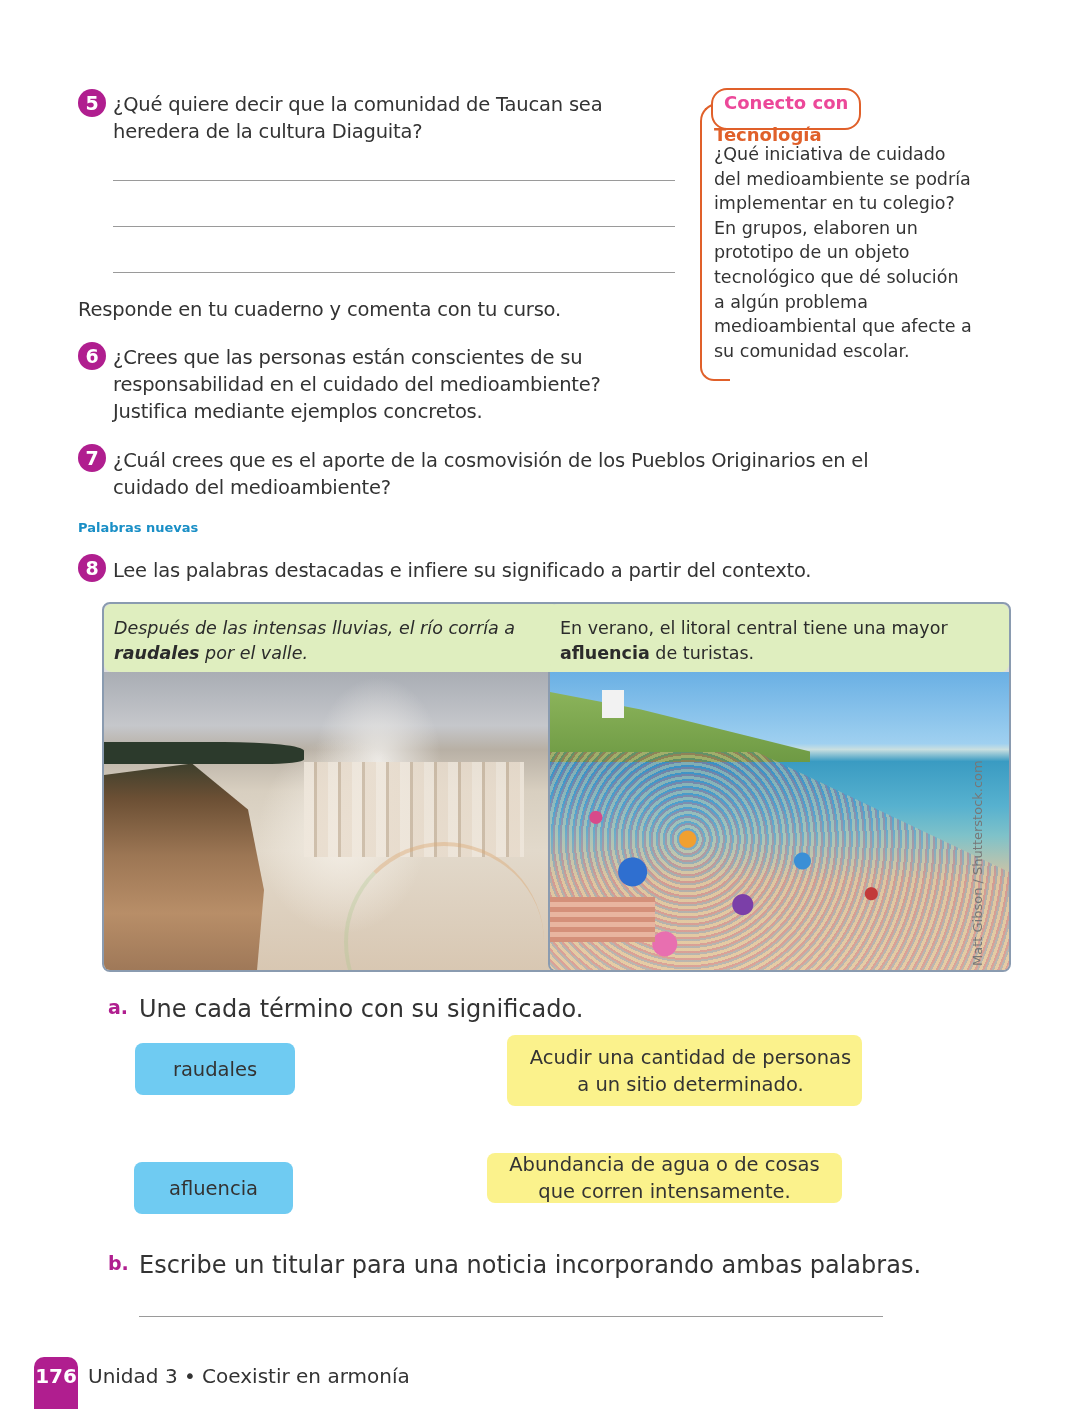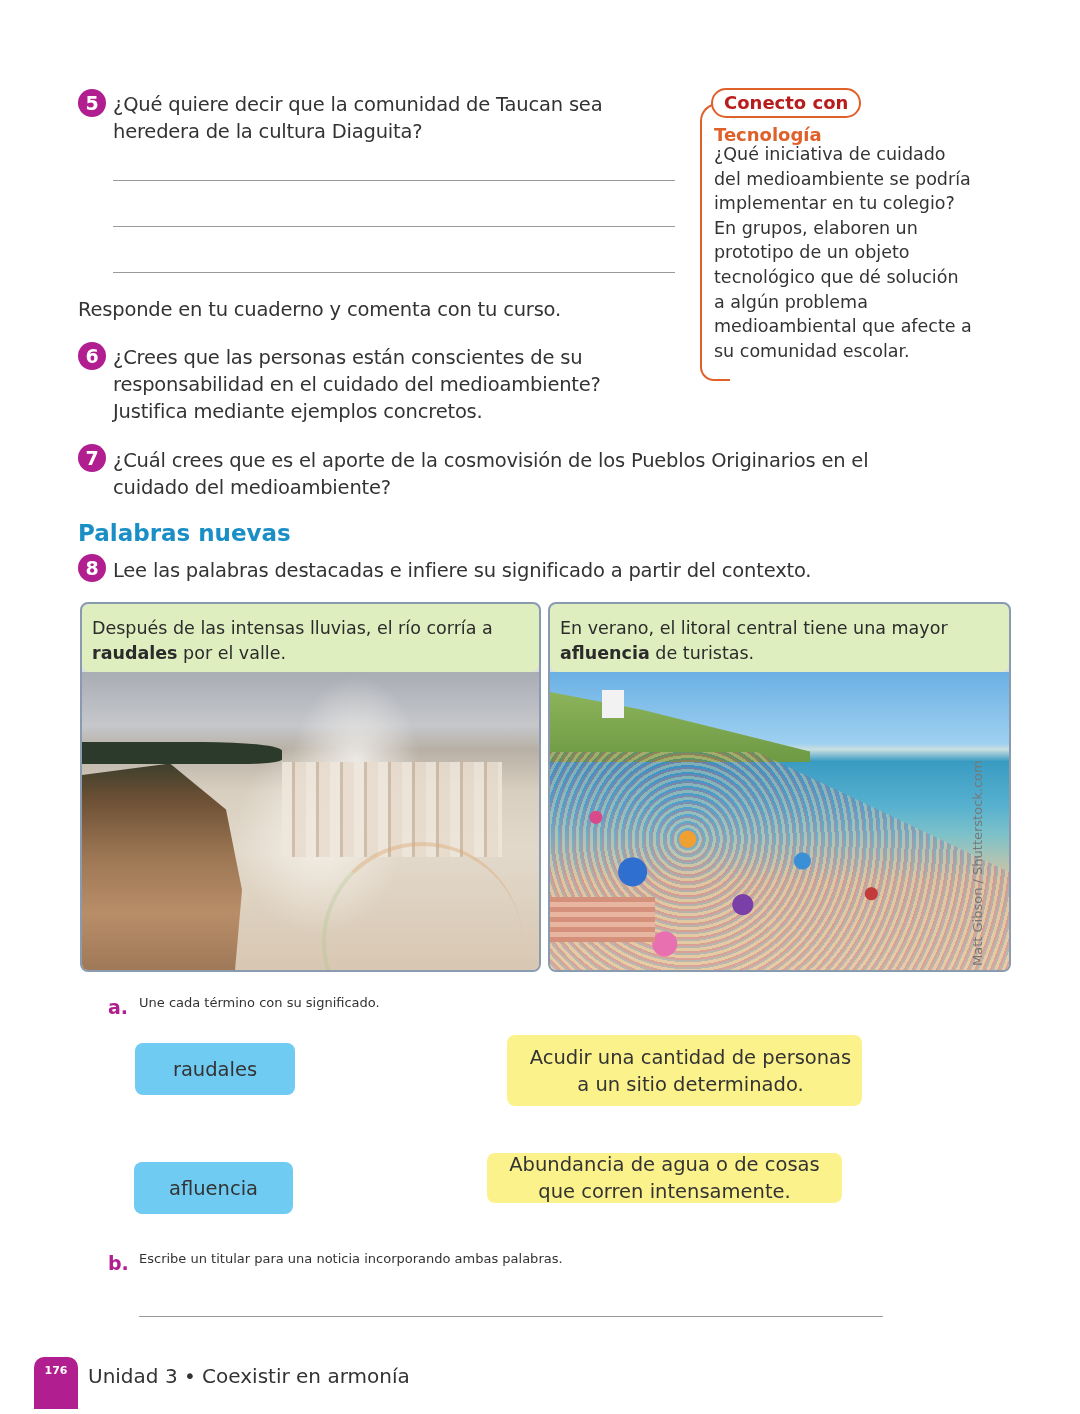--- a/index.html
+++ b/index.html
@@ -13,28 +13,28 @@
     .q-text { position: absolute; font-size: 19.5px; line-height: 27px; color: #333; letter-spacing: -0.2px; }
     .answer-line { position: absolute; height: 1px; background: #9a9a9a; }
 
     
     .conecto-border {
       position: absolute; left: 700px; top: 103px; width: 30px; height: 278px;
       border-left: 2px solid #e0602a; border-top: 2px solid #e0602a; border-bottom: 2px solid #e0602a;
       border-radius: 18px 0 0 14px;
     }
     .conecto-pill {
-      position: absolute; left: 711px; top: 88px; height: 30px; padding: 0 11px;
+      position: absolute; left: 711px; top: 88px; height: 42px; padding: 0 11px;
       border: 2px solid #e0602a; border-radius: 16px; background: #fff;
-      color: #b91c1c; font-weight: bold; font-size: 18px; line-height: 26px;
+      color: #ec4899; font-weight: bold; font-size: 18px; line-height: 26px;
     }
     .conecto-subject { position: absolute; left: 714px; top: 124px; color: #e0602a; font-weight: bold; font-size: 18px; }
     .conecto-body { position: absolute; left: 714px; top: 142px; width: 260px; font-size: 17.5px; line-height: 24.6px; color: #333; }
 
-    .section-title { position: absolute; left: 78px; top: 520px; color: #1a8fc6; font-weight: bold; font-size: 23px; }
+    .section-title { position: absolute; left: 78px; top: 520px; color: #1a8fc6; font-weight: bold; font-size: 13px; }
 
     
     .card {
       position: absolute; top: 602px; height: 370px; border-radius: 8px; overflow: hidden;
       border: 2px solid #8a9bb0; background: #ddd;
     }
     .card-caption {
       position: absolute; left: 0; top: 0; right: 0; height: 68px; background: #dfeebf;
       border-radius: 8px 8px 8px 8px; padding: 12px 10px; font-size: 17.5px; line-height: 25px; color: #2b2b2b; z-index: 2;
     }
@@ -87,34 +87,34 @@
       clip-path: polygon(0 0, 45% 0, 100% 55%, 100% 100%, 0 100%);
     }
     .beach-towel { position: absolute; left: 0; top: 225px; width: 105px; height: 45px; background: repeating-linear-gradient(0deg, #d4907a 0 5px, #e8b5a0 5px 10px); }
 
     .credit {
       position: absolute; left: 970px; top: 966px; transform: rotate(-90deg); transform-origin: 0 0;
       font-size: 13px; color: #777; white-space: nowrap;
     }
 
     .sub-label { position: absolute; color: #b01e8f; font-weight: bold; font-size: 19px; }
-    .sub-text { position: absolute; font-size: 13px; color: #333; }
+    .sub-text { position: absolute; font-size: 24px; color: #333; }
 
     .term {
       position: absolute; background: #6fcbf2; border-radius: 8px; text-align: center;
       font-size: 19.5px; color: #333; display: flex; align-items: center; justify-content: center;
     }
     .meaning {
       position: absolute; background: #fbf28c; border-radius: 8px; text-align: center;
       font-size: 19.5px; line-height: 27px; color: #333; display: flex; align-items: center; justify-content: center; padding: 0 10px;
     }
 
     .footer-tab {
       position: absolute; left: 34px; top: 1357px; width: 44px; height: 52px; background: #b01e8f;
-      border-radius: 10px 10px 0 0; color: #fff; font-weight: bold; font-size: 11px; text-align: center; padding-top: 7px;
+      border-radius: 10px 10px 0 0; color: #fff; font-weight: bold; font-size: 20px; text-align: center; padding-top: 7px;
     }
     .footer-text { position: absolute; left: 88px; top: 1364px; font-size: 20px; color: #333; }
   </style>
 </head>
 <body>
 
 <div class="q-num" style="left:78px;top:89px;">5</div>
 <div class="q-text" style="left:113px;top:91px;width:500px;">¿Qué quiere decir que la comunidad de Taucan sea heredera de la cultura Diaguita?</div>
 <div class="answer-line" style="left:113px;top:180px;width:562px;"></div>
 <div class="answer-line" style="left:113px;top:226px;width:562px;"></div>
@@ -130,21 +130,21 @@
 
 <div class="conecto-border"></div>
 <div class="conecto-pill">Conecto con</div>
 <div class="conecto-subject">Tecnología</div>
 <div class="conecto-body">¿Qué iniciativa de cuidado del medioambiente se podría implementar en tu colegio? En grupos, elaboren un prototipo de un objeto tecnológico que dé solución a algún problema medioambiental que afecte a su comunidad escolar.</div>
 
 <div class="section-title">Palabras nuevas</div>
 <div class="q-num" style="left:78px;top:554px;">8</div>
 <div class="q-text" style="left:113px;top:557px;width:760px;">Lee las palabras destacadas e infiere su significado a partir del contexto.</div>
 
-<div class="card" style="left:80px;width:461px;">
+<div class="card" style="left:102px;width:461px;font-style:italic;">
   <div class="card-caption">
     <span>Después de las intensas lluvias, el río corría a</span>
     <b>raudales</b>
     <span>por el valle.</span>
   </div>
   <div class="photo photo-falls">
     <div class="falls-trees"></div>
     <div class="falls-cliff"></div>
     <div class="falls-water"></div>
     <div class="rainbow"></div>

